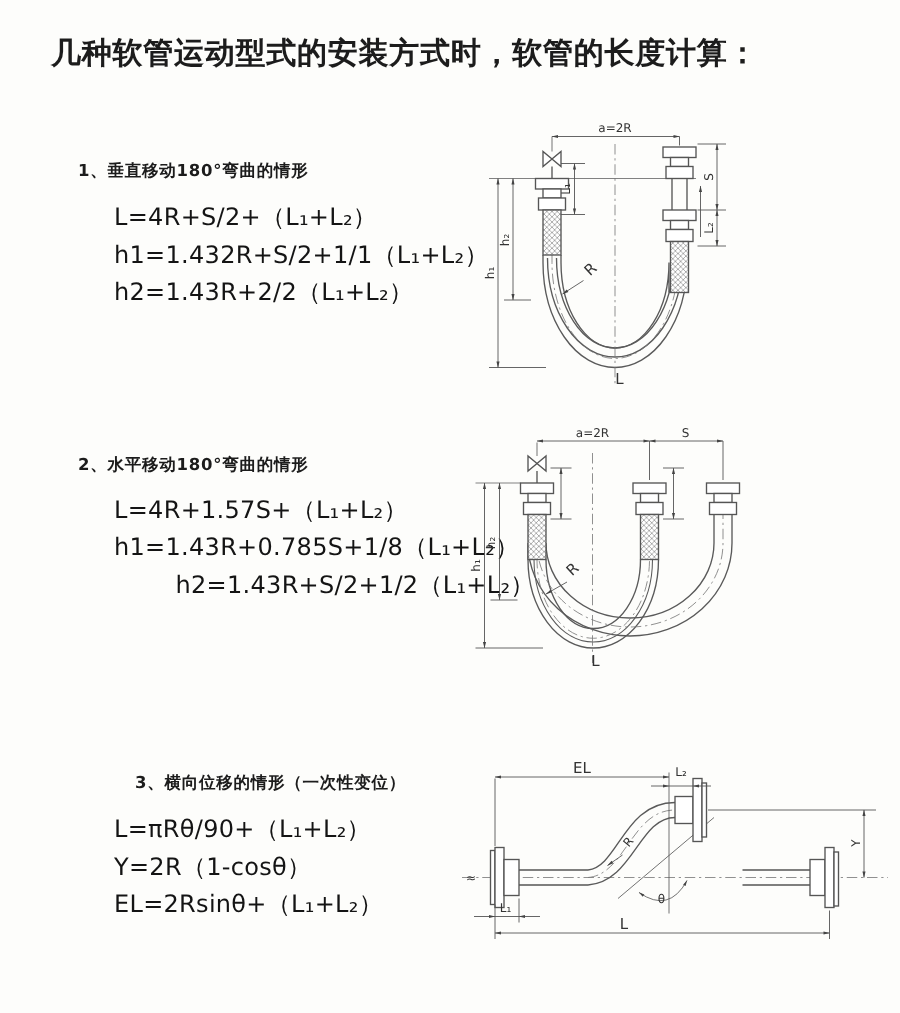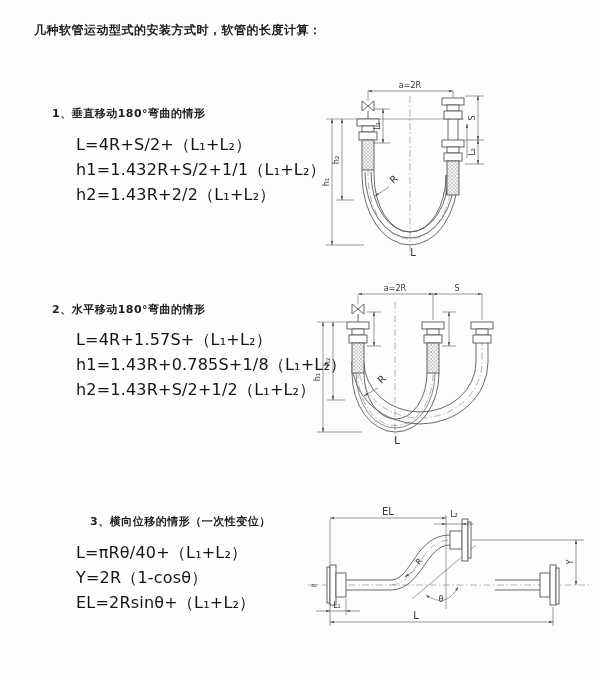--- a/index.html
+++ b/index.html
@@ -4,21 +4,21 @@
 <style>
   html,body{margin:0;padding:0;}
   body{
     width:600px;height:675px;position:relative;overflow:hidden;
     background:#fdfdfb;
     font-family:"DejaVu Sans","Liberation Sans",sans-serif;
     color:#1c1c1c;
   }
   .abs{position:absolute;}
   .doc-title{
-    left:34px;top:22px;font-size:12px;font-weight:600;letter-spacing:0.5px;
+    left:34px;top:22px;font-size:20px;font-weight:600;letter-spacing:0.5px;
   }
   .sec-heading{
     left:52px;font-size:11px;font-weight:600;letter-spacing:0.5px;
   }
   .formula{
     left:76px;font-size:16px;font-weight:500;letter-spacing:0.2px;color:#141414;
   }
   svg{position:absolute;overflow:visible;}
   svg text{
     font-family:"DejaVu Sans","Liberation Sans",sans-serif;
@@ -32,24 +32,24 @@
 <div class="abs doc-title">几种软管运动型式的安装方式时，软管的长度计算：</div>
 
 <div class="abs sec-heading" style="top:106px;">1、垂直移动180°弯曲的情形</div>
 <div class="abs formula" style="top:135px;">L=4R+S/2+（L₁+L₂）</div>
 <div class="abs formula" style="top:160px;">h1=1.432R+S/2+1/1（L₁+L₂）</div>
 <div class="abs formula" style="top:185px;">h2=1.43R+2/2（L₁+L₂）</div>
 
 <div class="abs sec-heading" style="top:302px;">2、水平移动180°弯曲的情形</div>
 <div class="abs formula" style="top:330px;">L=4R+1.57S+（L₁+L₂）</div>
 <div class="abs formula" style="top:355px;">h1=1.43R+0.785S+1/8（L₁+L₂）</div>
-<div class="abs formula" style="top:380px;">h2=1.43R+S/2+1/2（L₁+L₂）</div>
+<div class="abs formula" style="top:380px;margin-left:41px;">h2=1.43R+S/2+1/2（L₁+L₂）</div>
 
 <div class="abs sec-heading" style="top:514px;margin-left:38px;">3、横向位移的情形（一次性变位）</div>
-<div class="abs formula" style="top:543px;">L=πRθ/40+（L₁+L₂）</div>
+<div class="abs formula" style="top:543px;">L=πRθ/90+（L₁+L₂）</div>
 <div class="abs formula" style="top:568px;">Y=2R（1-cosθ）</div>
 <div class="abs formula" style="top:593px;">EL=2Rsinθ+（L₁+L₂）</div>
 
 <svg style="left:312px;top:78px;" width="286" height="182" viewBox="0 0 286 182">
   <defs>
     <marker id="ar1" viewBox="0 0 9 9" refX="8.6" refY="4.5" markerWidth="9" markerHeight="7" orient="auto-start-reverse">
       <path d="M0,2.3 L9,4.5 L0,6.7 z" fill="#444"></path>
     </marker>
     <pattern id="hp1" width="3.5" height="3.5" patternUnits="userSpaceOnUse">
       <rect width="3.5" height="3.5" fill="#fff"></rect>

